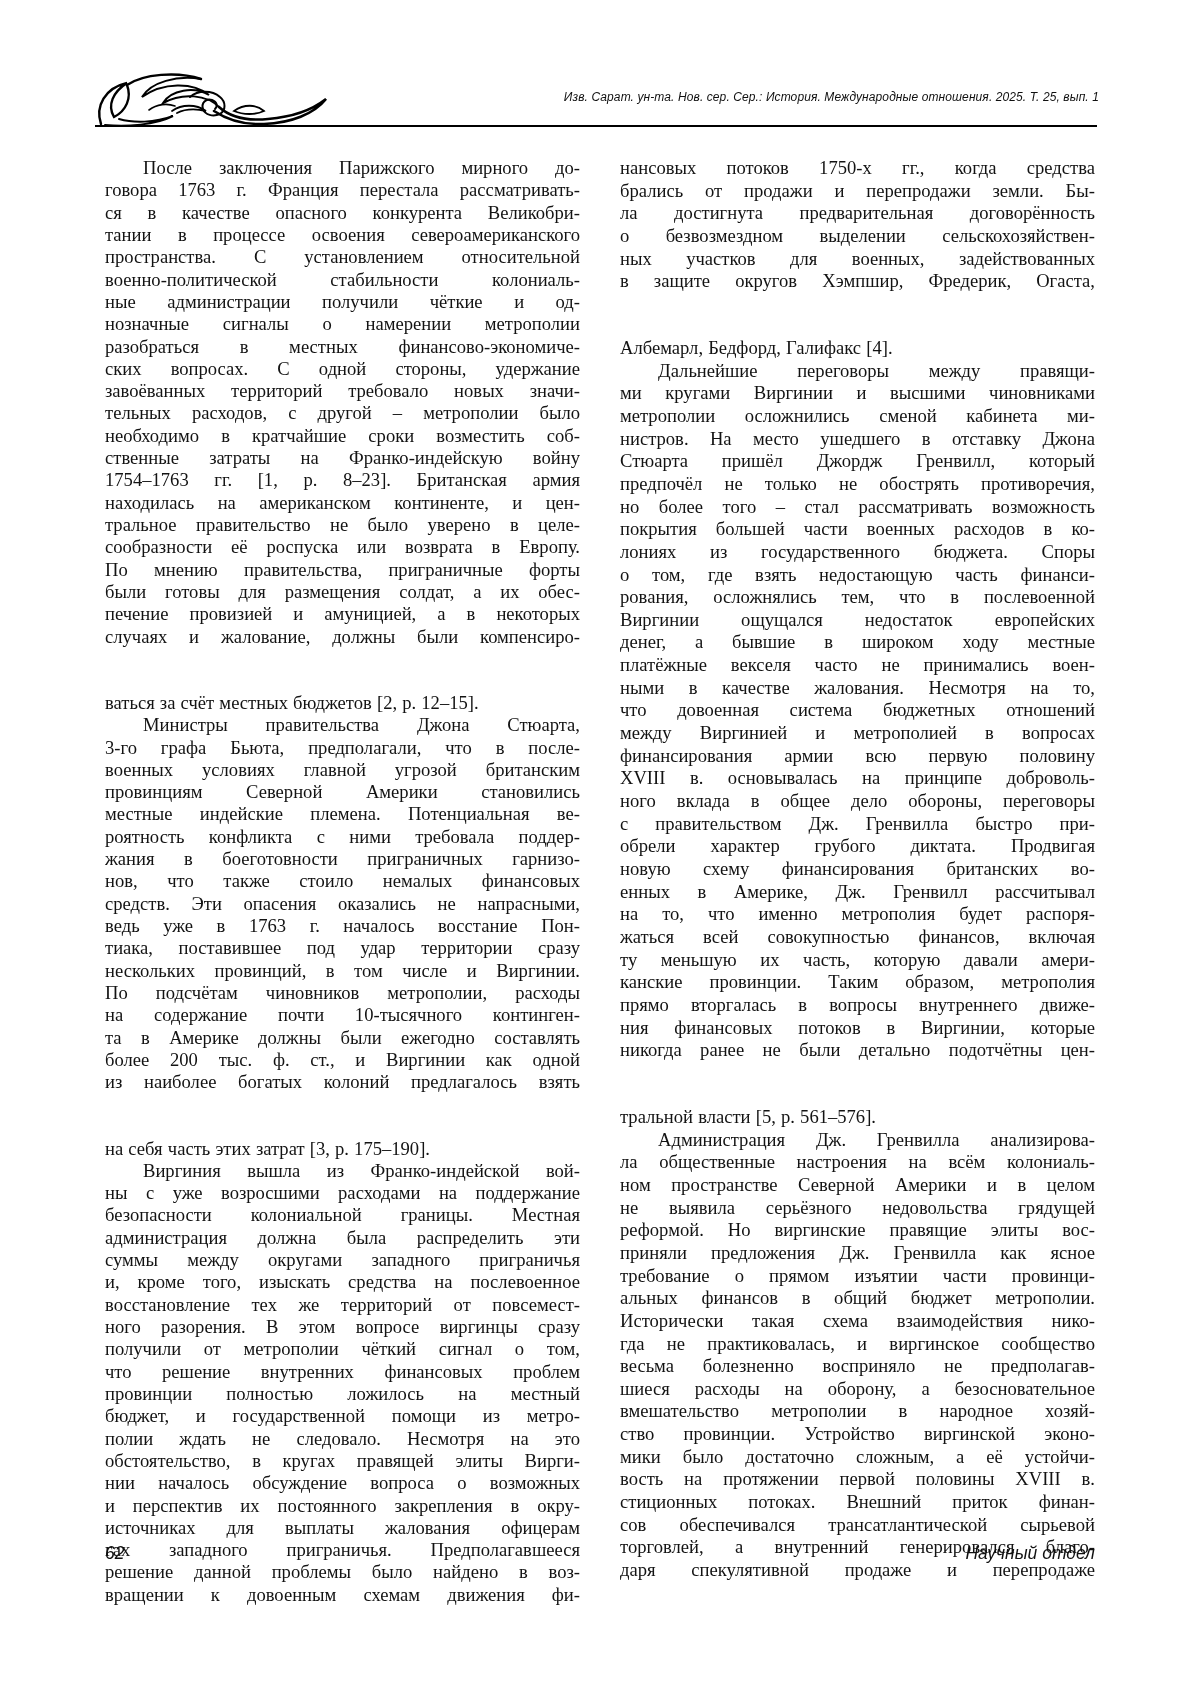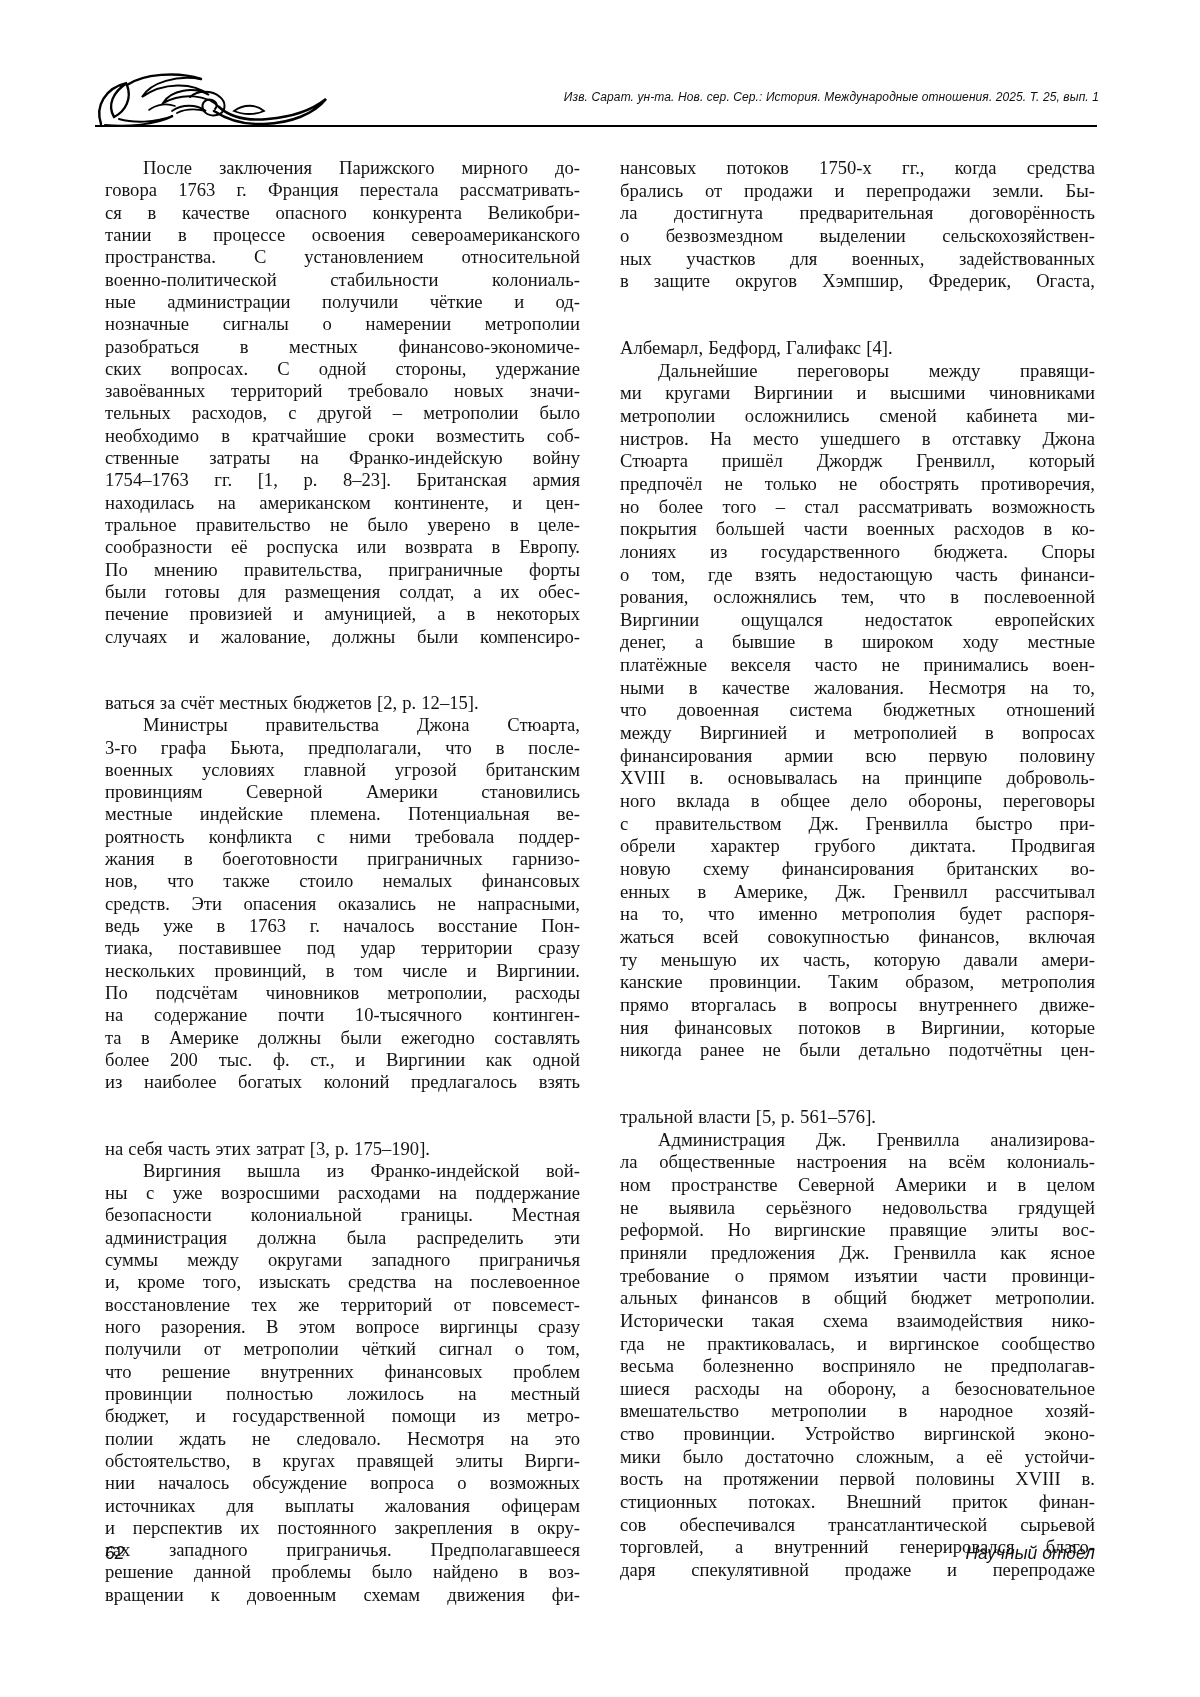--- a/index.html
+++ b/index.html
@@ -110,22 +110,22 @@
         <div class="tl">и, кроме того, изыскать средства на послевоенное</div>
         <div class="tl">восстановление тех же территорий от повсемест-</div>
         <div class="tl">ного разорения. В этом вопросе виргинцы сразу</div>
         <div class="tl">получили от метрополии чёткий сигнал о том,</div>
         <div class="tl">что решение внутренних финансовых проблем</div>
         <div class="tl">провинции полностью ложилось на местный</div>
         <div class="tl">бюджет, и государственной помощи из метро-</div>
         <div class="tl">полии ждать не следовало. Несмотря на это</div>
         <div class="tl">обстоятельство, в кругах правящей элиты Вирги-</div>
         <div class="tl">нии началось обсуждение вопроса о возможных</div>
+        <div class="tl">и перспектив их постоянного закрепления в окру-</div>
         <div class="tl">источниках для выплаты жалования офицерам</div>
-        <div class="tl">и перспектив их постоянного закрепления в окру-</div>
         <div class="tl">гах западного приграничья. Предполагавшееся</div>
         <div class="tl">решение данной проблемы было найдено в воз-</div>
         <div class="tl">вращении к довоенным схемам движения фи-</div>
       </section>
     <section class="col col-right" id="col-right">
         <div class="tl">нансовых потоков 1750-х гг., когда средства</div>
         <div class="tl">брались от продажи и перепродажи земли. Бы-</div>
         <div class="tl">ла достигнута предварительная договорённость</div>
         <div class="tl">о безвозмездном выделении сельскохозяйствен-</div>
         <div class="tl">ных участков для военных, задействованных</div>

